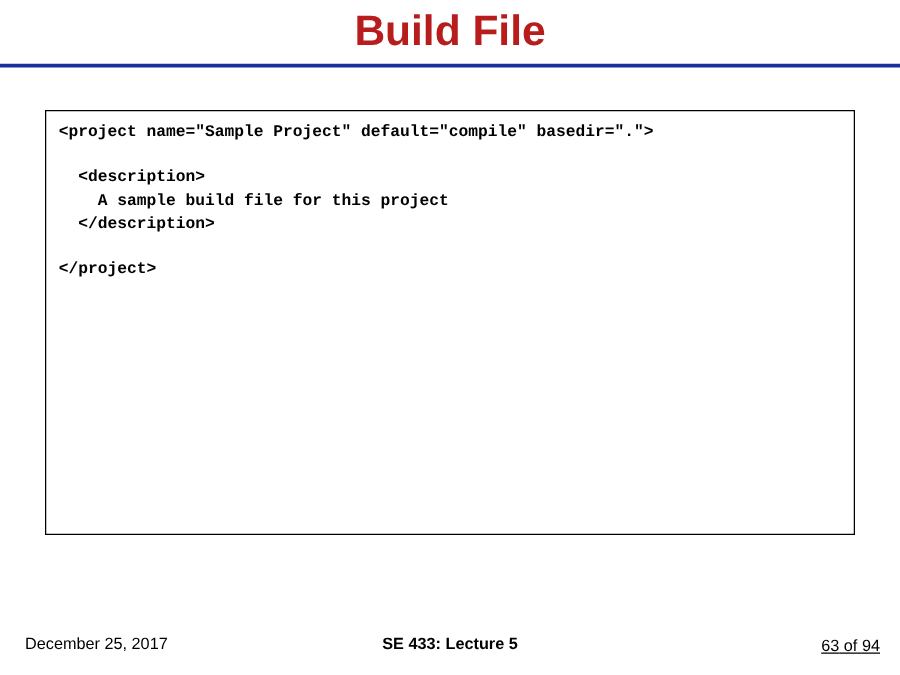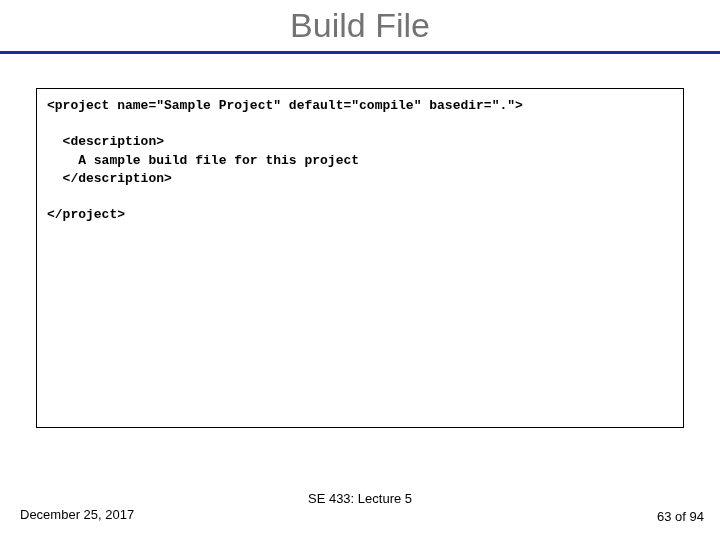--- a/index.html
+++ b/index.html
@@ -9,22 +9,22 @@
       font-family: Arial, Helvetica, sans-serif;
       background: #fff;
       position: relative;
     }
     .title-block {
       text-align: center;
       padding-top: 6px;
     }
     .slide-title {
       font-size: 34px;
-      font-weight: 400;
-      color: #737373;
+      font-weight: 700;
+      color: #b91c1c;
     }
     .title-rule {
       height: 3px;
       background: #1a2f9e;
       margin-top: 6px;
       width: 100%;
     }
     .code-box {
       border: 1px solid #000;
       margin: 34px 36px 0 36px;
@@ -48,26 +48,28 @@
     }
     .footer-date {
       position: absolute;
       left: 20px;
       bottom: 0;
     }
     .footer-center {
       position: absolute;
       left: 50%;
       transform: translateX(-50%);
-      bottom: 16px;
+      bottom: 0;
+      font-weight: bold;
     }
     .footer-pager {
       position: absolute;
       right: 16px;
       bottom: -2px;
+      text-decoration: underline;
     }
   </style>
 </head>
 <body>
 
 <div class="title-block">
   <h1 class="slide-title">Build File</h1>
 </div>
 <div class="title-rule"></div>
 

